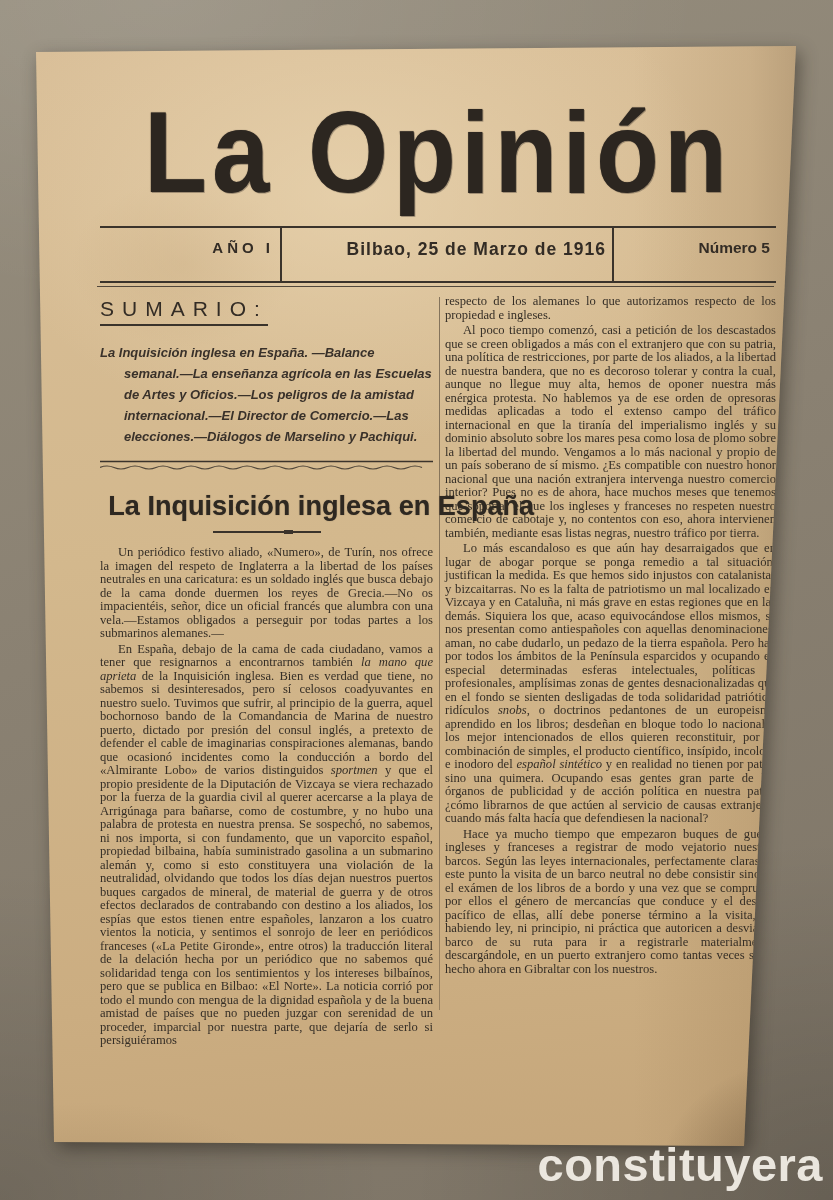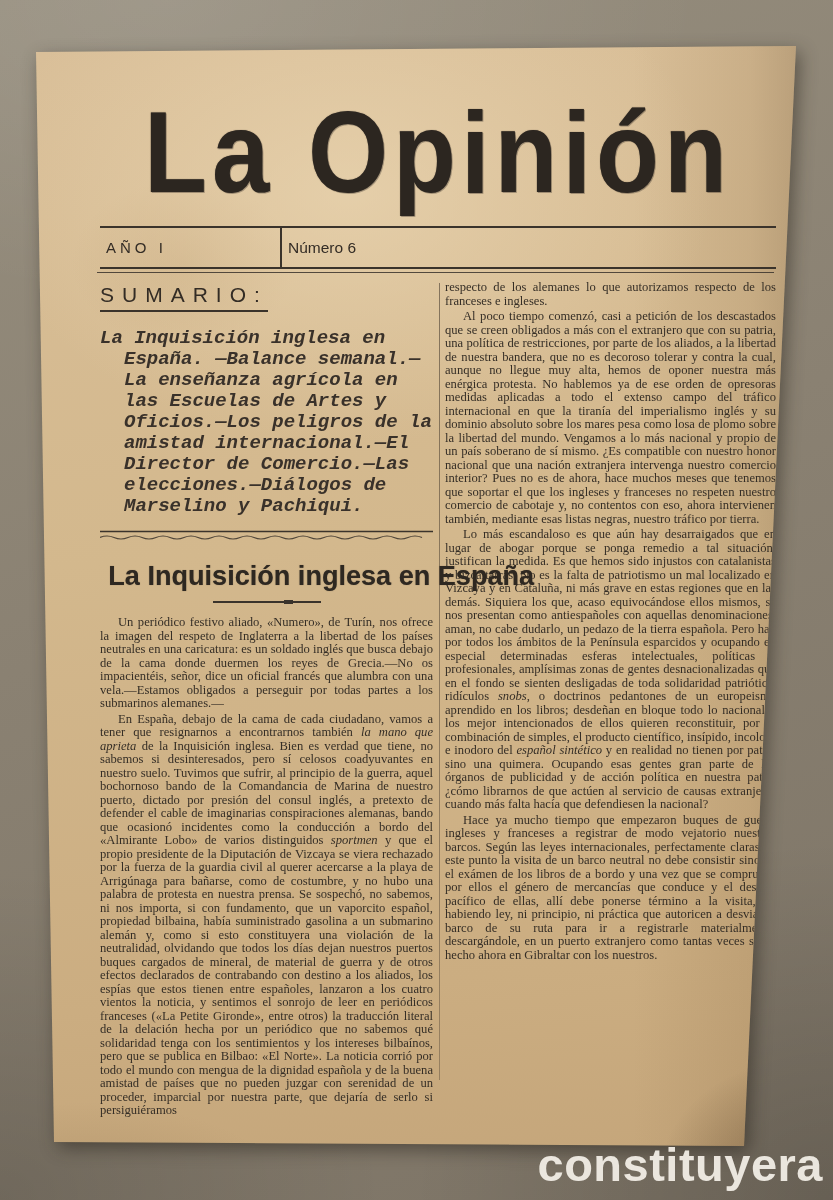--- a/index.html
+++ b/index.html
@@ -30,35 +30,35 @@
     font-size:103px;font-weight:bold;letter-spacing:5px;line-height:1.05;
     color:#2c2620;transform:scaleY(1.12);transform-origin:center top;
     text-shadow:0 0 1px rgba(44,38,32,.65),1px 1px 0 rgba(44,38,32,.3);
     white-space:nowrap;
   }
   .datebar{
     margin-top:26px;display:flex;align-items:stretch;
     border-top:2px solid #3a332b;border-bottom:2px solid #3a332b;position:relative;
   }
   .datebar::after{content:"";position:absolute;left:-3px;right:2px;bottom:-6px;height:1px;background:#3a332b;opacity:.85;}
-  .datecell{padding:11px 6px 10px;text-align:left;font-weight:normal;color:#332c25;}
+  .datecell{padding:11px 6px 21px;text-align:right;font-weight:bold;color:#332c25;}
   .cell-anio{width:168px;border-right:2px solid #3a332b;font-size:15px;letter-spacing:4px;}
   .cell-fecha{flex:1;border-right:2px solid #3a332b;font-size:17.5px;letter-spacing:1px;}
   .cell-numero{width:150px;font-size:15.5px;}
   .cols{display:flex;margin-top:12px;}
   .col-left{width:333px;}
   .col-divider{width:1px;background:linear-gradient(rgba(58,48,38,.55),rgba(58,48,38,.35));margin:2px 5px 40px 6px;}
   .col-right{flex:1;}
   .sumario-heading{
     display:inline-block;font-size:21px;letter-spacing:8px;color:#332c25;
     border-bottom:2px solid #3a332b;padding-bottom:3px;margin-top:2px;
   }
   .sumario-text{
-    font-family:Liberation Mono, monospace;font-style:italic;font-weight:bold;
-    font-size:19px;line-height:21px;color:#39312a;
+    font-family:Liberation Sans, sans-serif;font-style:italic;font-weight:bold;
+    font-size:13px;line-height:21px;color:#39312a;
     margin:16px 0 0;padding-left:24px;text-indent:-24px;
   }
   .wavy{display:block;margin-top:13px;}
   .headline{
     margin:18px 0 0;text-align:center;font-size:28.5px;font-weight:bold;color:#2e2821;
     transform:scaleX(.95);transform-origin:center;letter-spacing:0;white-space:nowrap;
     text-shadow:0 0 1px rgba(46,40,33,.5);
   }
   .headline-rule{width:108px;height:2px;background:#3a332b;margin:9px auto 13px;position:relative;}
   .headline-rule::after{content:"";position:absolute;right:28px;top:-1px;width:9px;height:4px;background:#3a332b;}
@@ -78,21 +78,22 @@
 <body>
 
 <div class="paper-shadow">
   <div class="paper">
     <div class="content">
 
       <h1 class="masthead">La Opinión</h1>
 
       <div class="datebar">
         <div class="datecell cell-anio">AÑO I</div>
-        <div class="datecell cell-numero">Número 6</div>
+        <div class="datecell cell-fecha">Bilbao, 25 de Marzo de 1916</div>
+        <div class="datecell cell-numero">Número 5</div>
       </div>
 
       <div class="cols">
 
         <div class="col-left">
           <div>
             <span class="sumario-heading">SUMARIO:</span>
             <p class="sumario-text">La Inquisición inglesa en España. —Balance semanal.—La enseñanza agrícola en las Escuelas de Artes y Oficios.—Los peligros de la amistad internacional.—El Director de Comercio.—Las elecciones.—Diálogos de Marselino y Pachiqui.</p>
             <svg class="wavy" width="333" height="11" viewBox="0 0 333 11" aria-hidden="true">
               <line x1="0" y1="1.5" x2="333" y2="1.5" stroke="#3a332b" stroke-width="1.4"></line>
@@ -106,21 +107,21 @@
           <div class="body">
               <p>Un periódico festivo aliado, «Numero», de Turín, nos ofrece la imagen del respeto de Inglaterra a la libertad de los países neutrales en una caricatura: es un soldado inglés que busca debajo de la cama donde duermen los reyes de Grecia.—No os impacientéis, señor, dice un oficial francés que alumbra con una vela.—Estamos obligados a perseguir por todas partes a los submarinos alemanes.—</p>
               <p>En España, debajo de la cama de cada ciudadano, vamos a tener que resignarnos a encontrarnos también <i>la mano que aprieta</i> de la Inquisición inglesa. Bien es verdad que tiene, no sabemos si desinteresados, pero sí celosos coadyuvantes en nuestro suelo. Tuvimos que sufrir, al principio de la guerra, aquel bochornoso bando de la Comandancia de Marina de nuestro puerto, dictado por presión del consul inglés, a pretexto de defender el cable de imaginarias conspiraciones alemanas, bando que ocasionó incidentes como la conducción a bordo del «Almirante Lobo» de varios distinguidos <i>sportmen</i> y que el propio presidente de la Diputación de Vizcaya se viera rechazado por la fuerza de la guardia civil al querer acercarse a la playa de Arrigúnaga para bañarse, como de costumbre, y no hubo una palabra de protesta en nuestra prensa. Se sospechó, no sabemos, ni nos importa, si con fundamento, que un vaporcito español, propiedad bilbaina, había suministrado gasolina a un submarino alemán y, como si esto constituyera una violación de la neutralidad, olvidando que todos los días dejan nuestros puertos buques cargados de mineral, de material de guerra y de otros efectos declarados de contrabando con destino a los aliados, los espías que estos tienen entre españoles, lanzaron a los cuatro vientos la noticia, y sentimos el sonrojo de leer en periódicos franceses («La Petite Gironde», entre otros) la traducción literal de la delación hecha por un periódico que no sabemos qué solidaridad tenga con los sentimientos y los intereses bilbaínos, pero que se publica en Bilbao: «El Norte». La noticia corrió por todo el mundo con mengua de la dignidad española y de la buena amistad de países que no pueden juzgar con serenidad de un proceder, imparcial por nuestra parte, que dejaría de serlo si persiguiéramos</p>
             </div>
         </div>
 
         <div class="col-divider"></div>
 
         <div class="col-right">
           <div class="body no-first-indent">
-              <p>respecto de los alemanes lo que autorizamos respecto de los franceses e ingleses.</p>
+              <p>respecto de los alemanes lo que autorizamos respecto de los propiedad e ingleses.</p>
               <p>Al poco tiempo comenzó, casi a petición de los descastados que se creen obligados a más con el extranjero que con su patria, una política de restricciones, por parte de los aliados, a la libertad de nuestra bandera, que no es decoroso tolerar y contra la cual, aunque no llegue muy alta, hemos de oponer nuestra más enérgica protesta. No hablemos ya de ese orden de opresoras medidas aplicadas a todo el extenso campo del tráfico internacional en que la tiranía del imperialismo inglés y su dominio absoluto sobre los mares pesa como losa de plomo sobre la libertad del mundo. Vengamos a lo más nacional y propio de un país soberano de sí mismo. ¿Es compatible con nuestro honor nacional que una nación extranjera intervenga nuestro comercio interior? Pues no es de ahora, hace muchos meses que tenemos que soportar el que los ingleses y franceses no respeten nuestro comercio de cabotaje y, no contentos con eso, ahora intervienen también, mediante esas listas negras, nuestro tráfico por tierra.</p>
               <p>Lo más escandaloso es que aún hay desarraigados que en lugar de abogar porque se ponga remedio a tal situación, justifican la medida. Es que hemos sido injustos con catalanistas y bizcaitarras. No es la falta de patriotismo un mal localizado en Vizcaya y en Cataluña, ni más grave en estas regiones que en las demás. Siquiera los que, acaso equivocándose ellos mismos, se nos presentan como antiespañoles con aquellas denominaciones, aman, no cabe dudarlo, un pedazo de la tierra española. Pero hay por todos los ámbitos de la Península esparcidos y ocupando en especial determinadas esferas intelectuales, políticas y profesionales, amplísimas zonas de gentes desnacionalizadas que en el fondo se sienten desligadas de toda solidaridad patriótica, ridículos <i>snobs</i>, o doctrinos pedantones de un europeismo aprendido en los libros; desdeñan en bloque todo lo nacional y los mejor intencionados de ellos quieren reconstituir, por la combinación de simples, el producto científico, insípido, incoloro e inodoro del <i>español sintético</i> y en realidad no tienen por patria sino una quimera. Ocupando esas gentes gran parte de los órganos de publicidad y de acción política en nuestra patria ¿cómo librarnos de que actúen al servicio de causas extranjeras cuando más falta hacía que defendiesen la nacional?</p>
               <p>Hace ya mucho tiempo que empezaron buques de guerra ingleses y franceses a registrar de modo vejatorio nuestros barcos. Según las leyes internacionales, perfectamente claras en este punto la visita de un barco neutral no debe consistir sino en el exámen de los libros de a bordo y una vez que se comprueba por ellos el género de mercancías que conduce y el destino pacífico de ellas, allí debe ponerse término a la visita, no habiendo ley, ni principio, ni práctica que autoricen a desviar al barco de su ruta para ir a registrarle materialmente, descargándole, en un puerto extranjero como tantas veces se ha hecho ahora en Gibraltar con los nuestros.</p>
             </div>
         </div>
 
       </div>
     </div>
   </div>
 </div>

